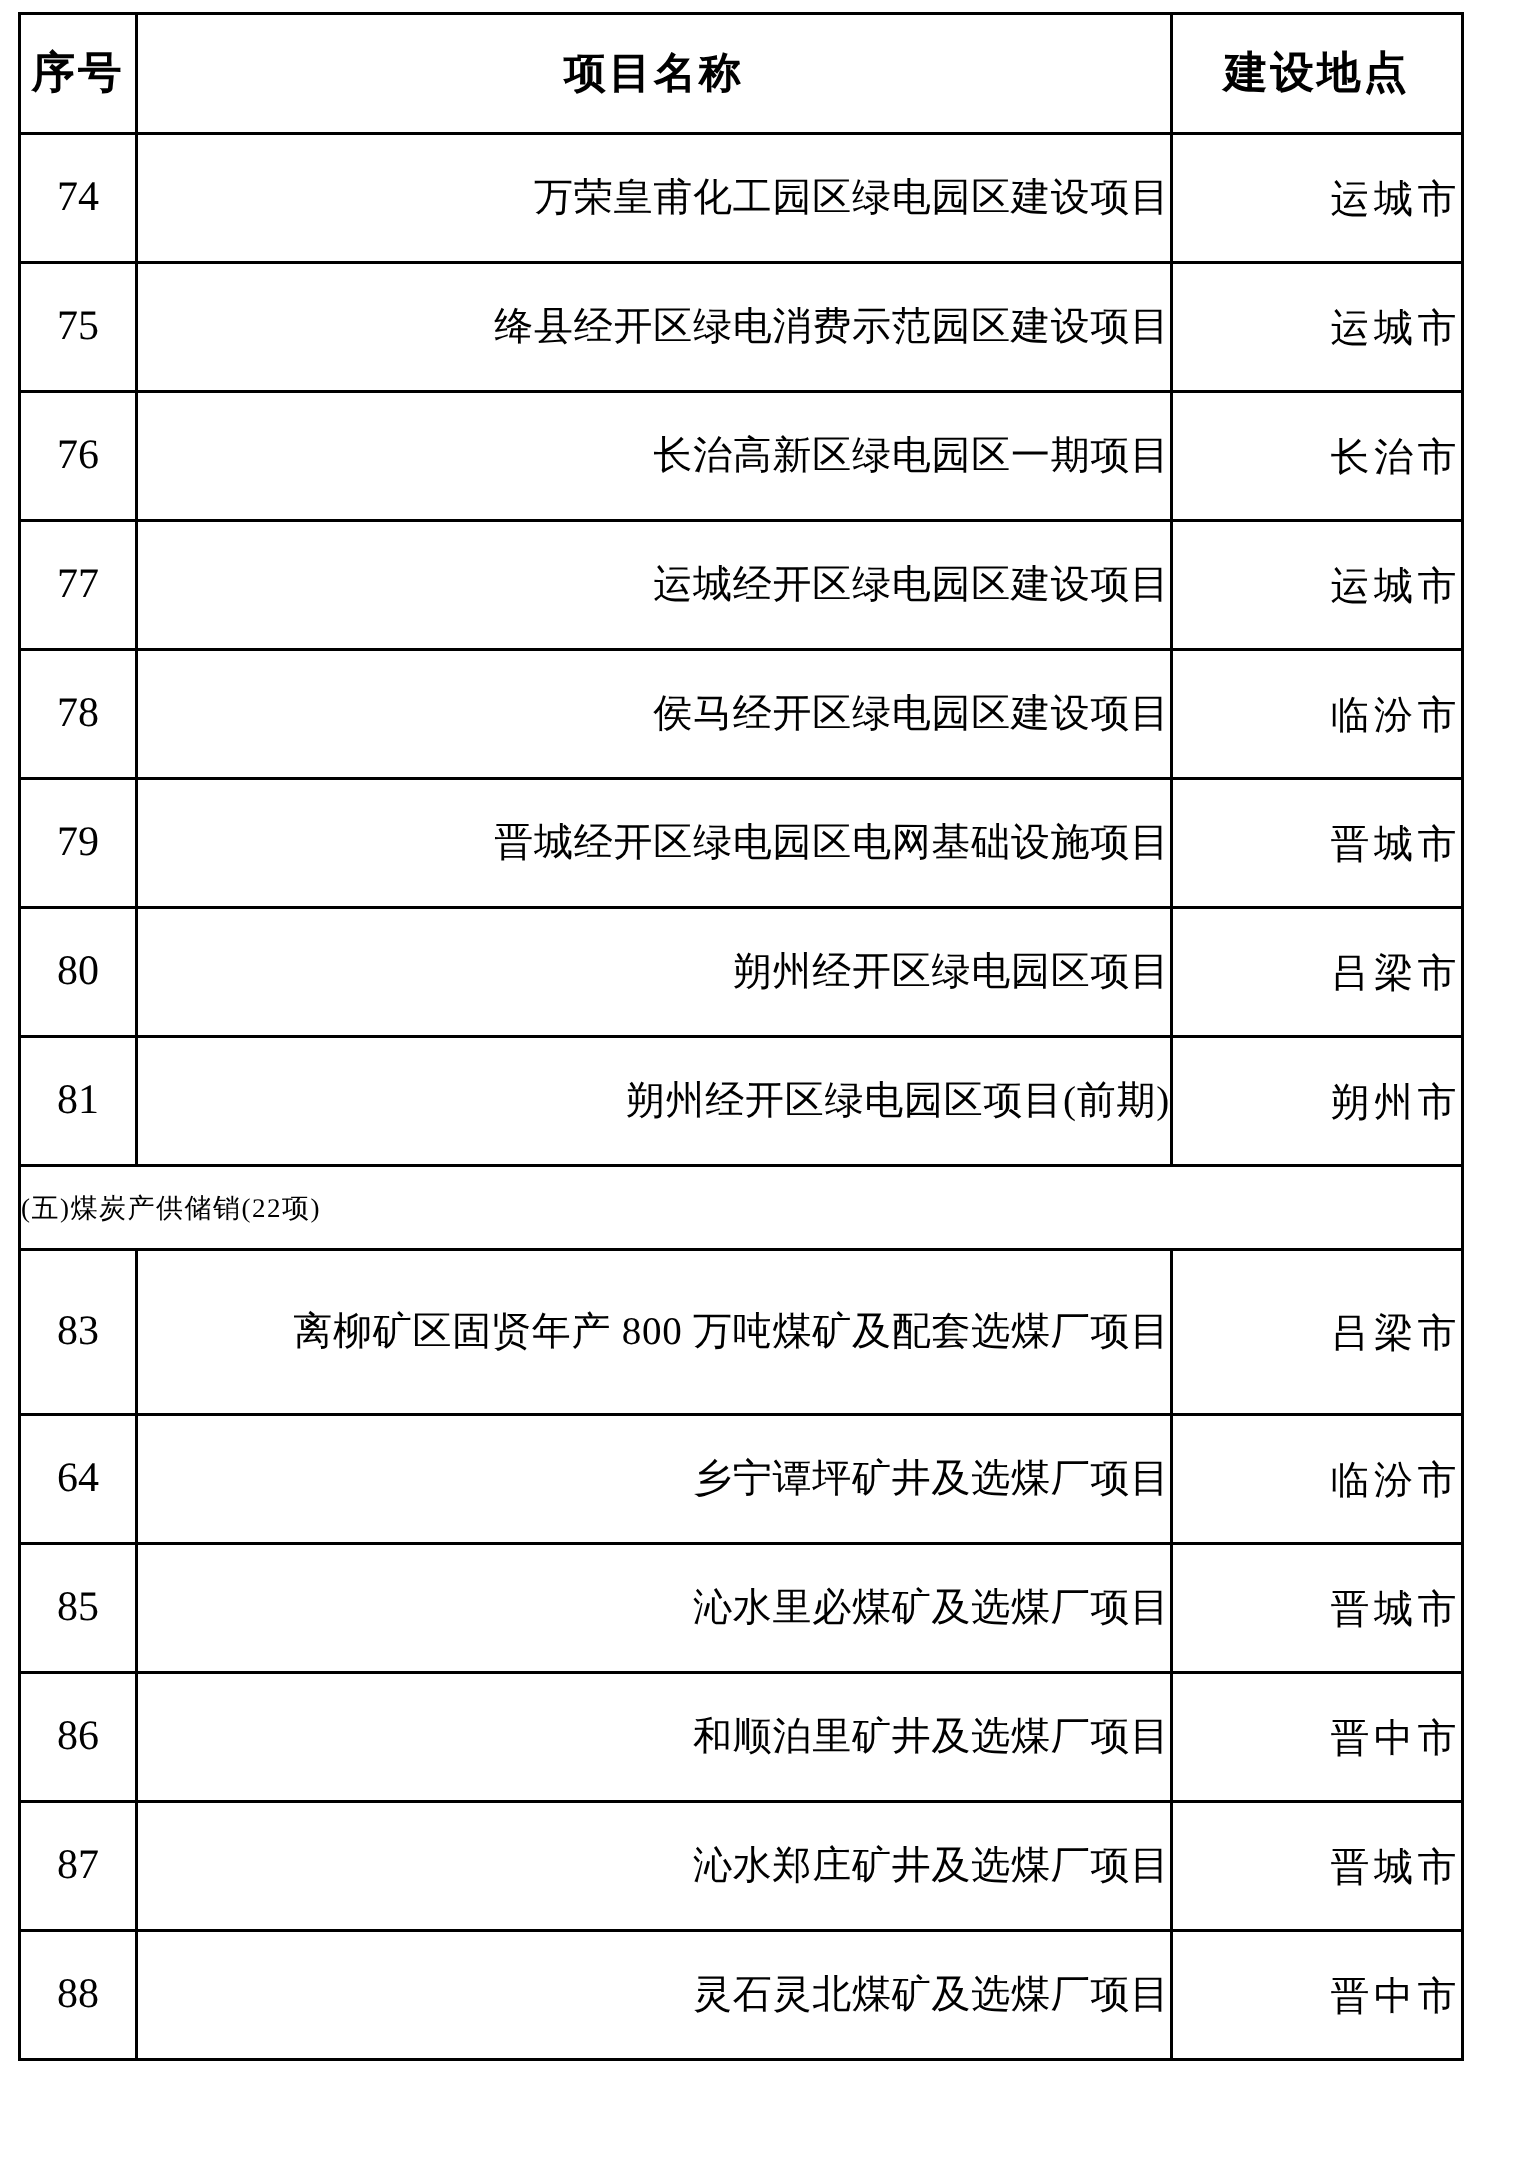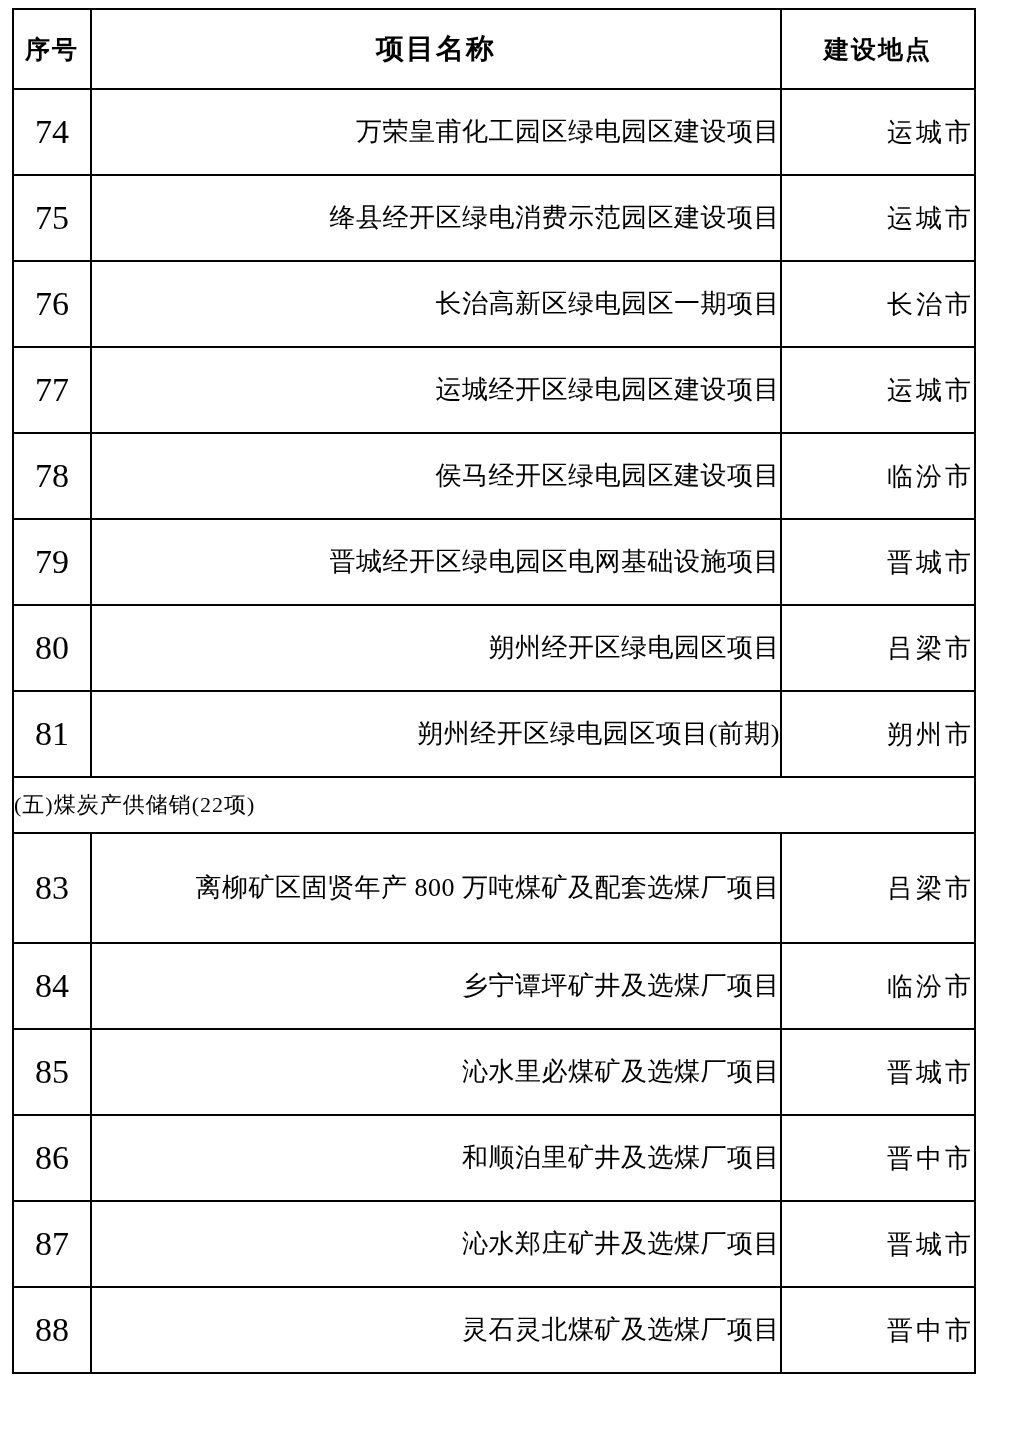--- a/index.html
+++ b/index.html
@@ -31,48 +31,48 @@
     padding: 0;
     vertical-align: middle;
   }
   col.col-no    { width: 78px; }
   col.col-name  { width: 690px; }
   col.col-place { width: 194px; }
 
   .hdr {
     text-align: center;
     font-weight: bold;
-    font-size: 25px;
+    font-size: 29px;
     letter-spacing: 2px;
     height: 78px;
     font-family: "Liberation Serif", "DejaVu Serif", serif;
   }
   .hdr-name {
     font-size: 28px;
   }
   .cell-no {
     text-align: center;
-    font-size: 34px;
+    font-size: 28px;
     height: 84px;
   }
   .cell-name {
     text-align: right;
     font-size: 26px;
     padding: 6px 10px 6px 20px;
     line-height: 1.38;
     letter-spacing: 0.5px;
   }
   .cell-place {
     text-align: right;
     font-size: 26px;
     letter-spacing: 3px;
   }
   .section-row td {
     text-align: left;
-    font-size: 22px;
+    font-size: 18px;
     padding: 16px 10px 16px 14px;
     letter-spacing: 1px;
     height: 54px;
   }
   .tall {
     height: 108px;
   }
 </style>
 </head>
 <body>
@@ -134,21 +134,21 @@
       </tr>
       <tr class="section-row">
         <td colspan="3">(五)煤炭产供储销(22项)</td>
       </tr>
       <tr>
         <td class="cell-no tall">83</td>
         <td class="cell-name tall">离柳矿区固贤年产 800 万吨煤矿及配套选煤厂项目</td>
         <td class="cell-place tall">吕梁市</td>
       </tr>
       <tr>
-        <td class="cell-no">84</td>
+        <td class="cell-no">64</td>
         <td class="cell-name">乡宁谭坪矿井及选煤厂项目</td>
         <td class="cell-place">临汾市</td>
       </tr>
       <tr>
         <td class="cell-no">85</td>
         <td class="cell-name">沁水里必煤矿及选煤厂项目</td>
         <td class="cell-place">晋城市</td>
       </tr>
       <tr>
         <td class="cell-no">86</td>

